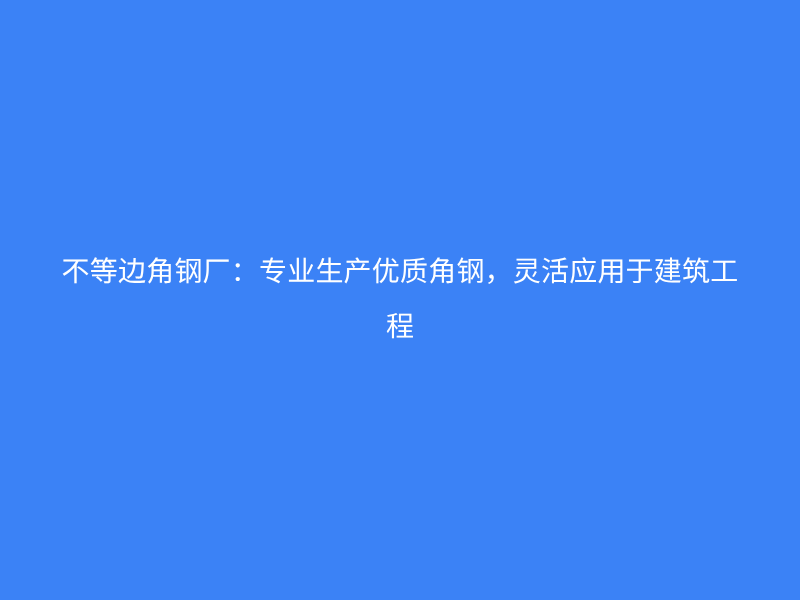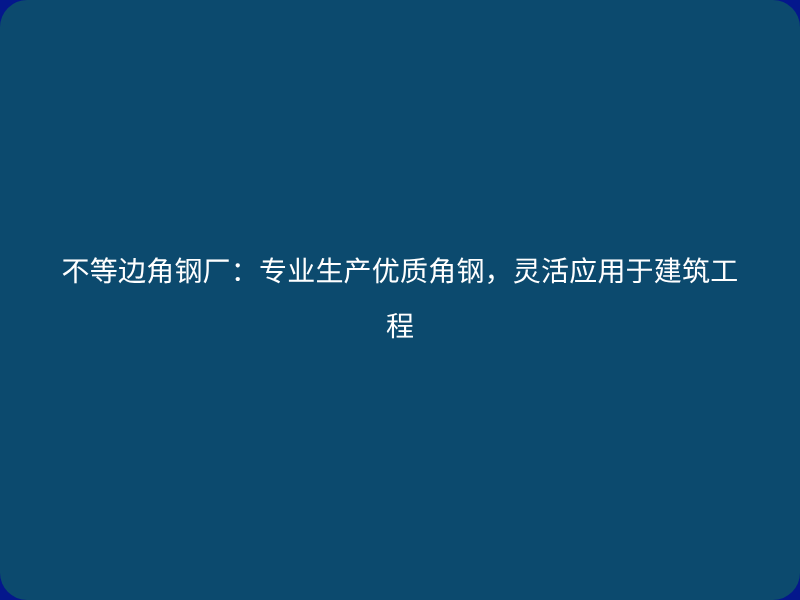--- a/index.html
+++ b/index.html
@@ -15,25 +15,24 @@
     background: #04178c;
     font-family: "DejaVu Sans", "Liberation Sans", sans-serif;
   }
 
   
   .banner {
     position: relative;
     box-sizing: border-box;
     width: 800px;
     height: 600px;
-    background: #0c4a6e;
+    background: #3b82f6;
     display: flex;
     align-items: center;
     justify-content: center;
-    border-radius: 27px;
   }
 
   
   .headline-block {
     box-sizing: border-box;
     width: 700px;
     margin: 0 auto;
     
     transform: translateY(-1px);
   }

